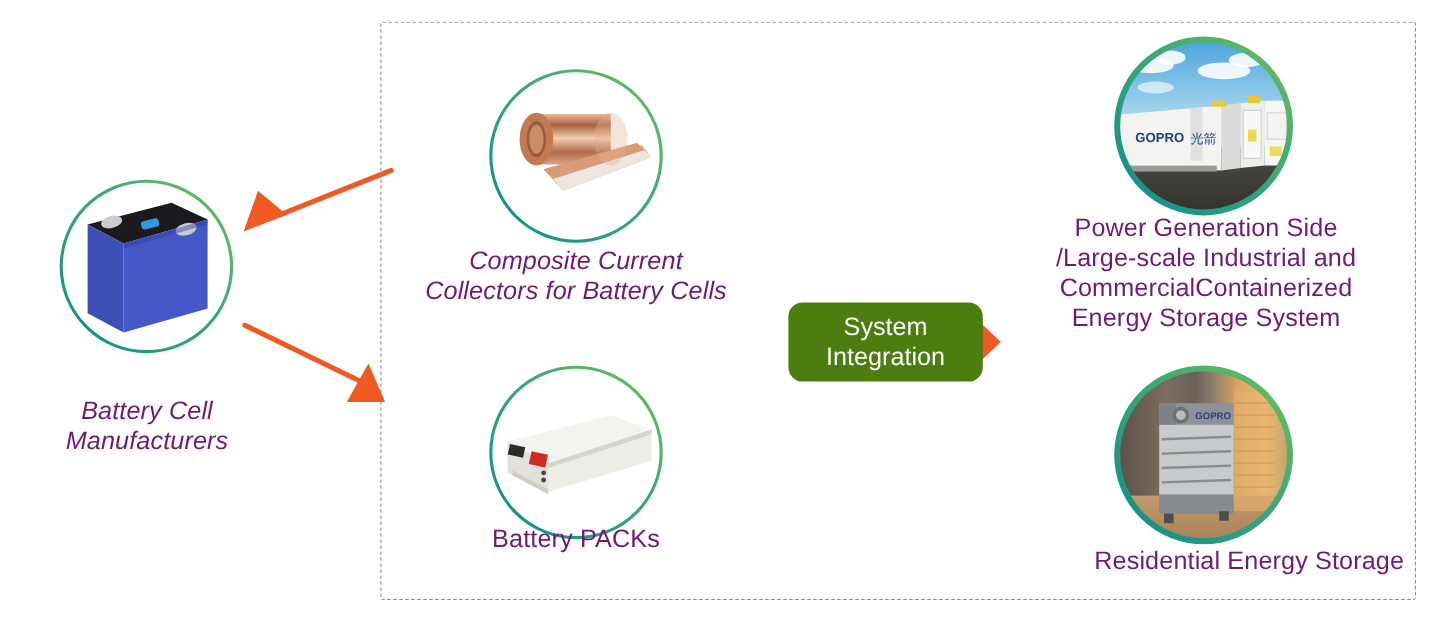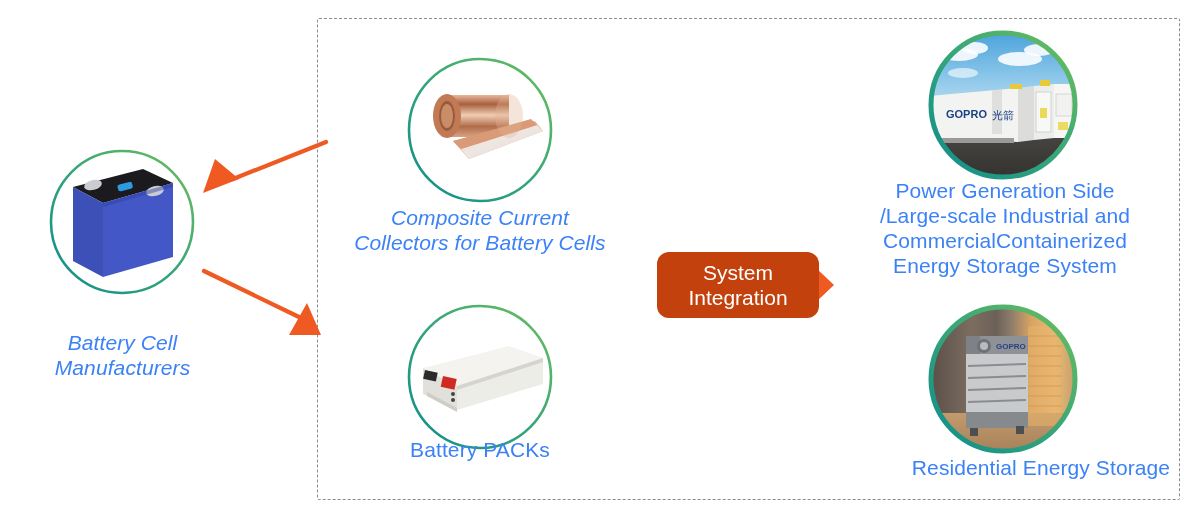--- a/index.html
+++ b/index.html
@@ -11,21 +11,21 @@
     position:relative;
   }
   #stage{position:absolute;left:0;top:0;width:1200px;height:517px;}
 
   .circle-wrap{position:absolute;}
   .ring{position:absolute;left:0;top:0;}
   .photo{position:absolute;border-radius:50%;overflow:hidden;}
 
   .caption{
     position:absolute;
-    color:#3b82f6;
+    color:#701a75;
     font-size:21px;
     line-height:25px;
     text-align:center;
     letter-spacing:.1px;
     white-space:pre-line;
   }
 
   
   .dashed-box{
     position:absolute;
@@ -34,21 +34,21 @@
     border:1.6px dashed #8a8d90;
     box-sizing:border-box;
     border-radius:2px;
   }
 
   
   .badge{
     position:absolute;
     left:657px;top:252px;
     width:162px;height:66px;
-    background:#c2410c;
+    background:#4d7c0f;
     border-radius:12px;
     color:#ffffff;
     font-size:21px;
     line-height:25px;
     text-align:center;
     display:flex;
     align-items:center;
     justify-content:center;
     white-space:pre-line;
   }

